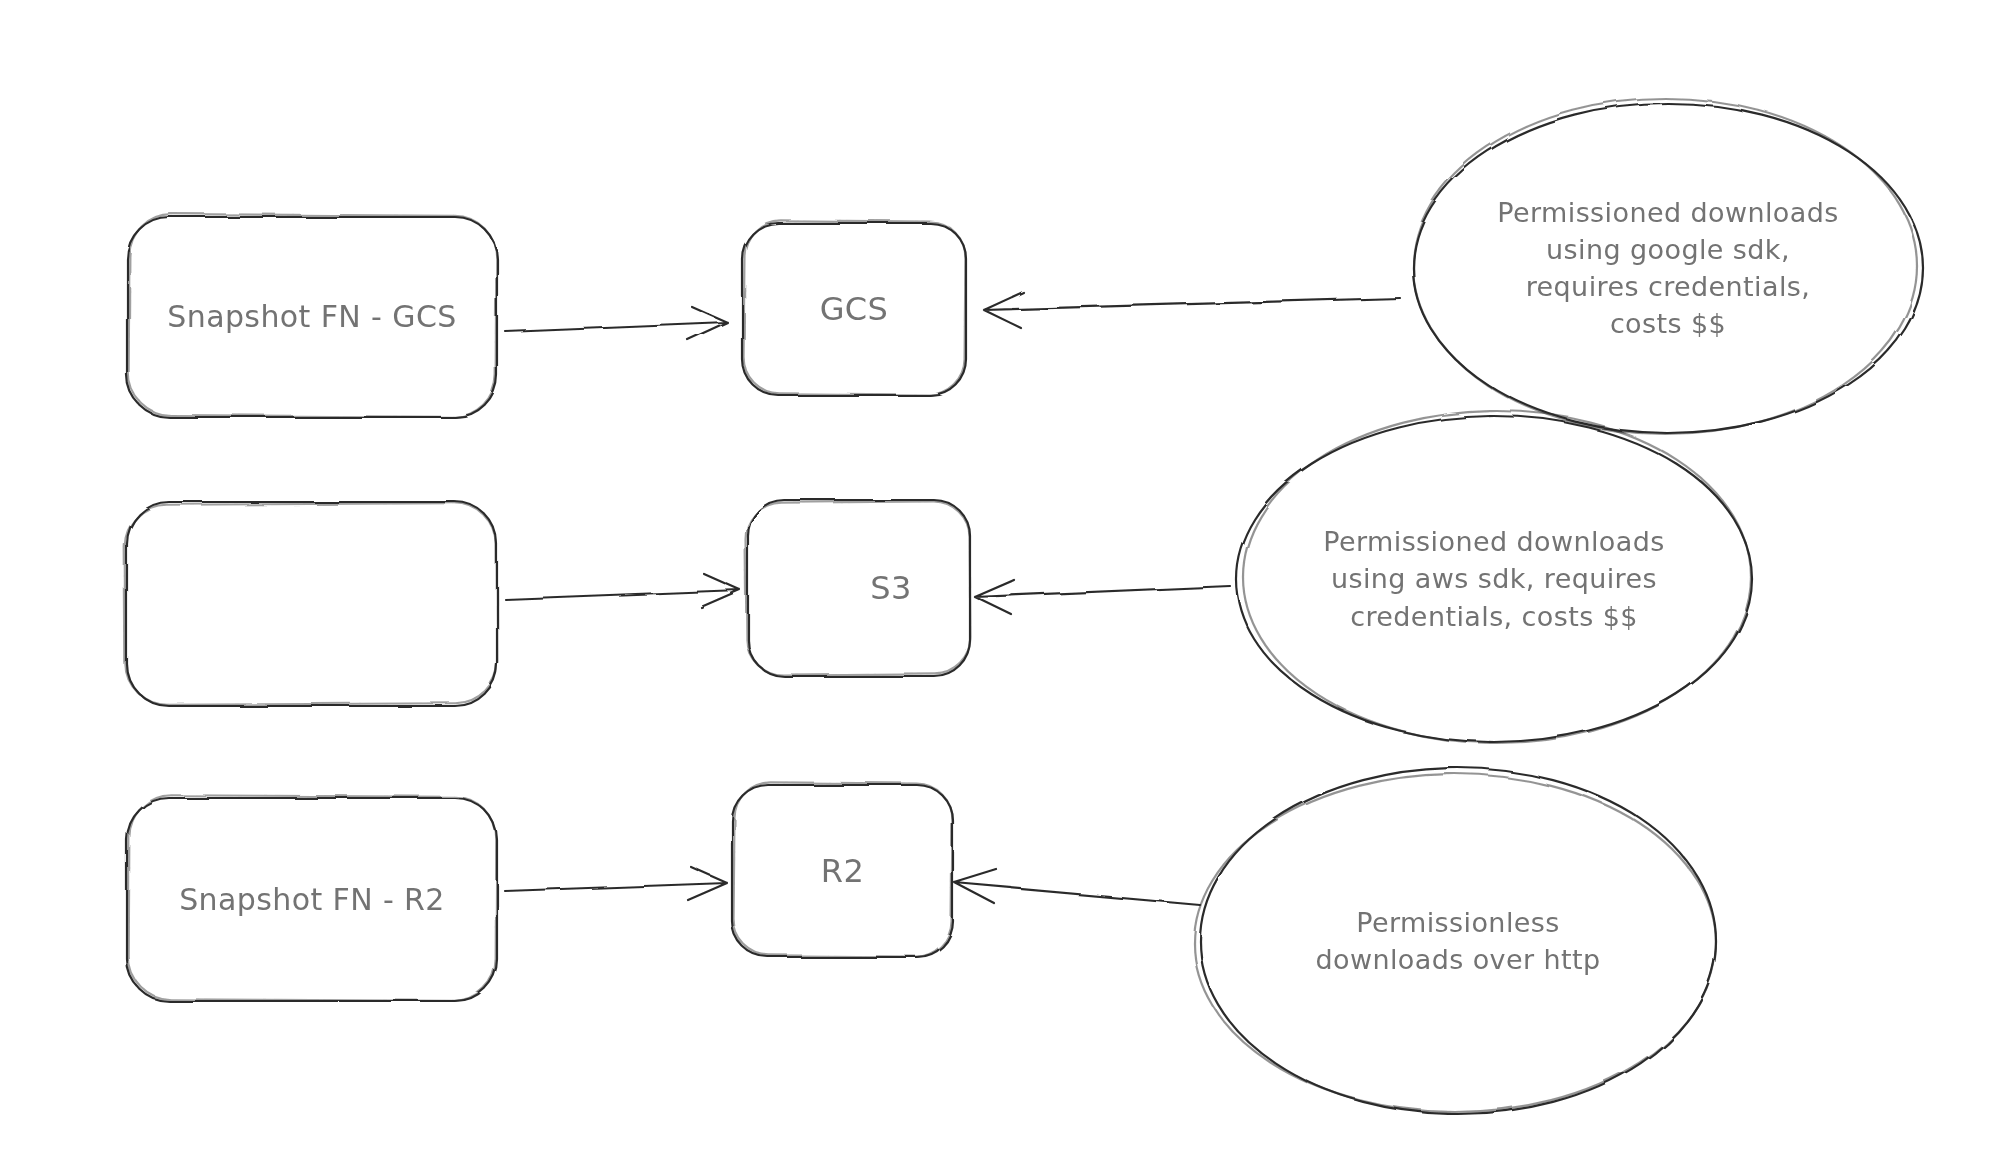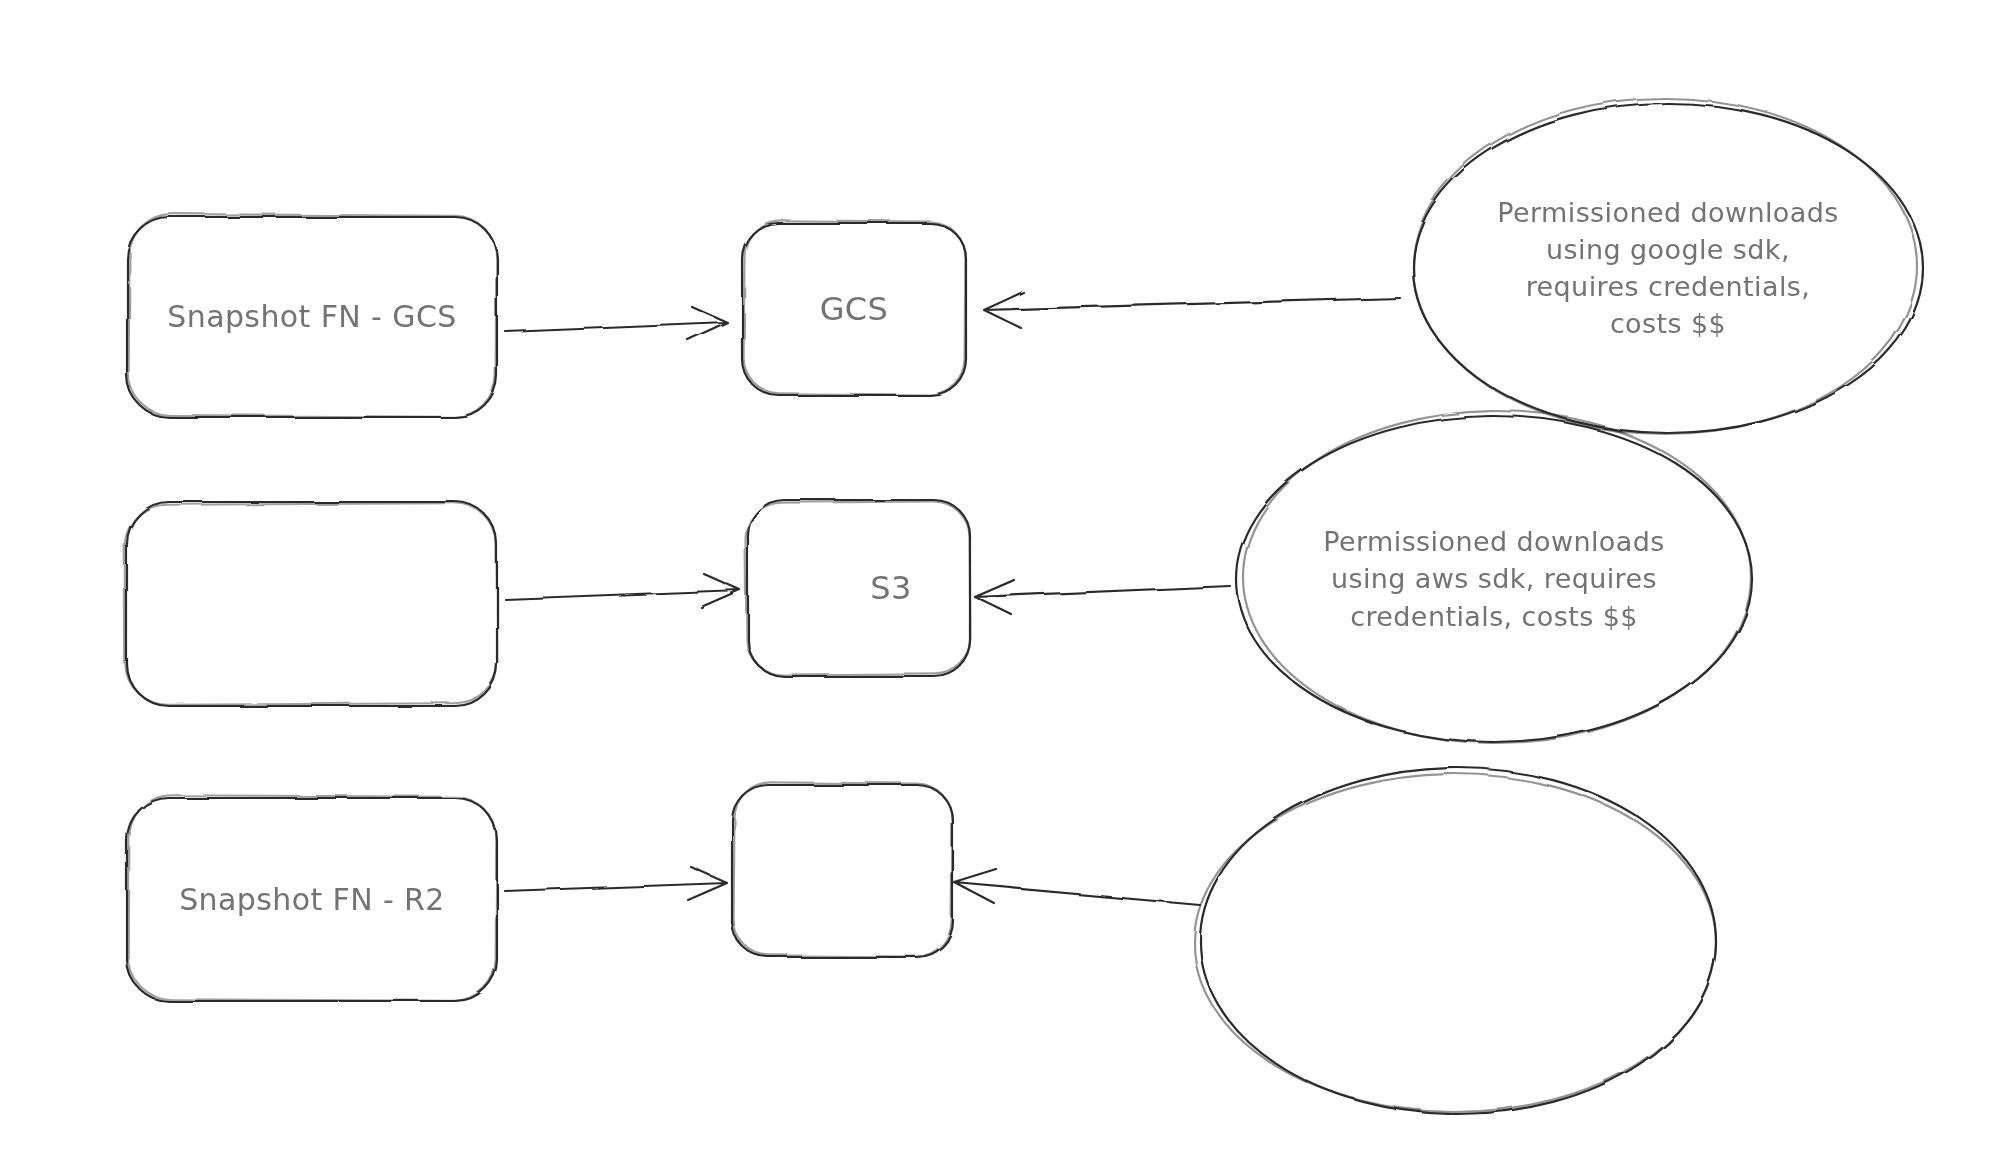--- a/index.html
+++ b/index.html
@@ -122,24 +122,27 @@
 
   <div class="label label-rect-big" id="lbl-snapshot-gcs">Snapshot FN - GCS</div>
 
 
   <div class="label label-rect-big" id="lbl-snapshot-r2">Snapshot FN - R2</div>
 
   <div class="label label-rect-small" id="lbl-gcs">GCS</div>
 
   <div class="label label-rect-small" id="lbl-s3">S3</div>
 
+  <div class="label label-rect-small" id="lbl-r2">R2</div>
 
   <div class="label label-ellipse" id="lbl-note-gcs">Permissioned downloads
 using google sdk,
 requires credentials,
 costs $$</div>
 
   <div class="label label-ellipse" id="lbl-note-s3">Permissioned downloads
 using aws sdk, requires
 credentials, costs $$</div>
 
+  <div class="label label-ellipse" id="lbl-note-r2">Permissionless
+downloads over http</div>
 
 </div>
 
 </body></html>

